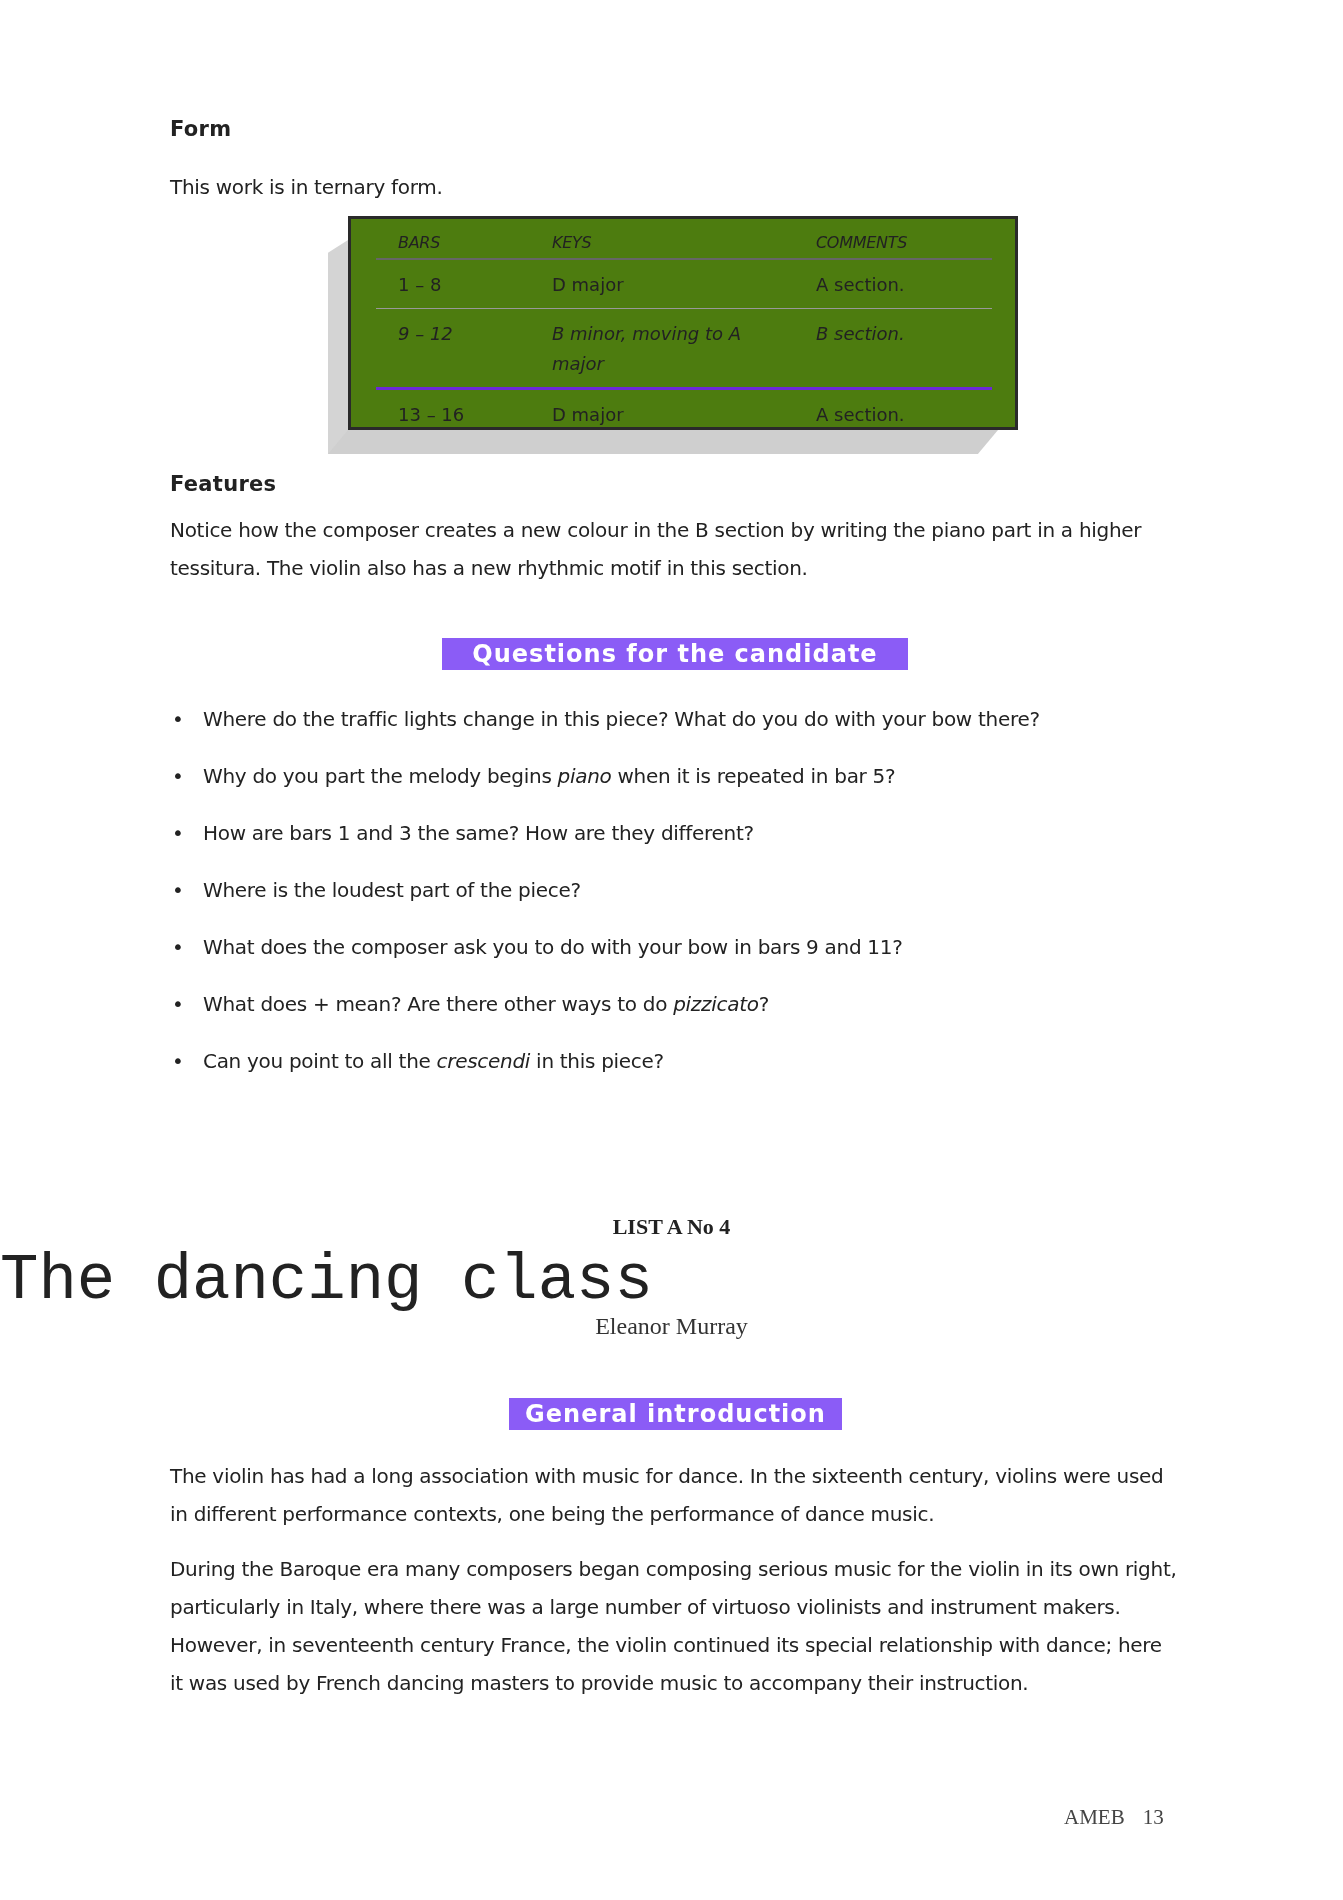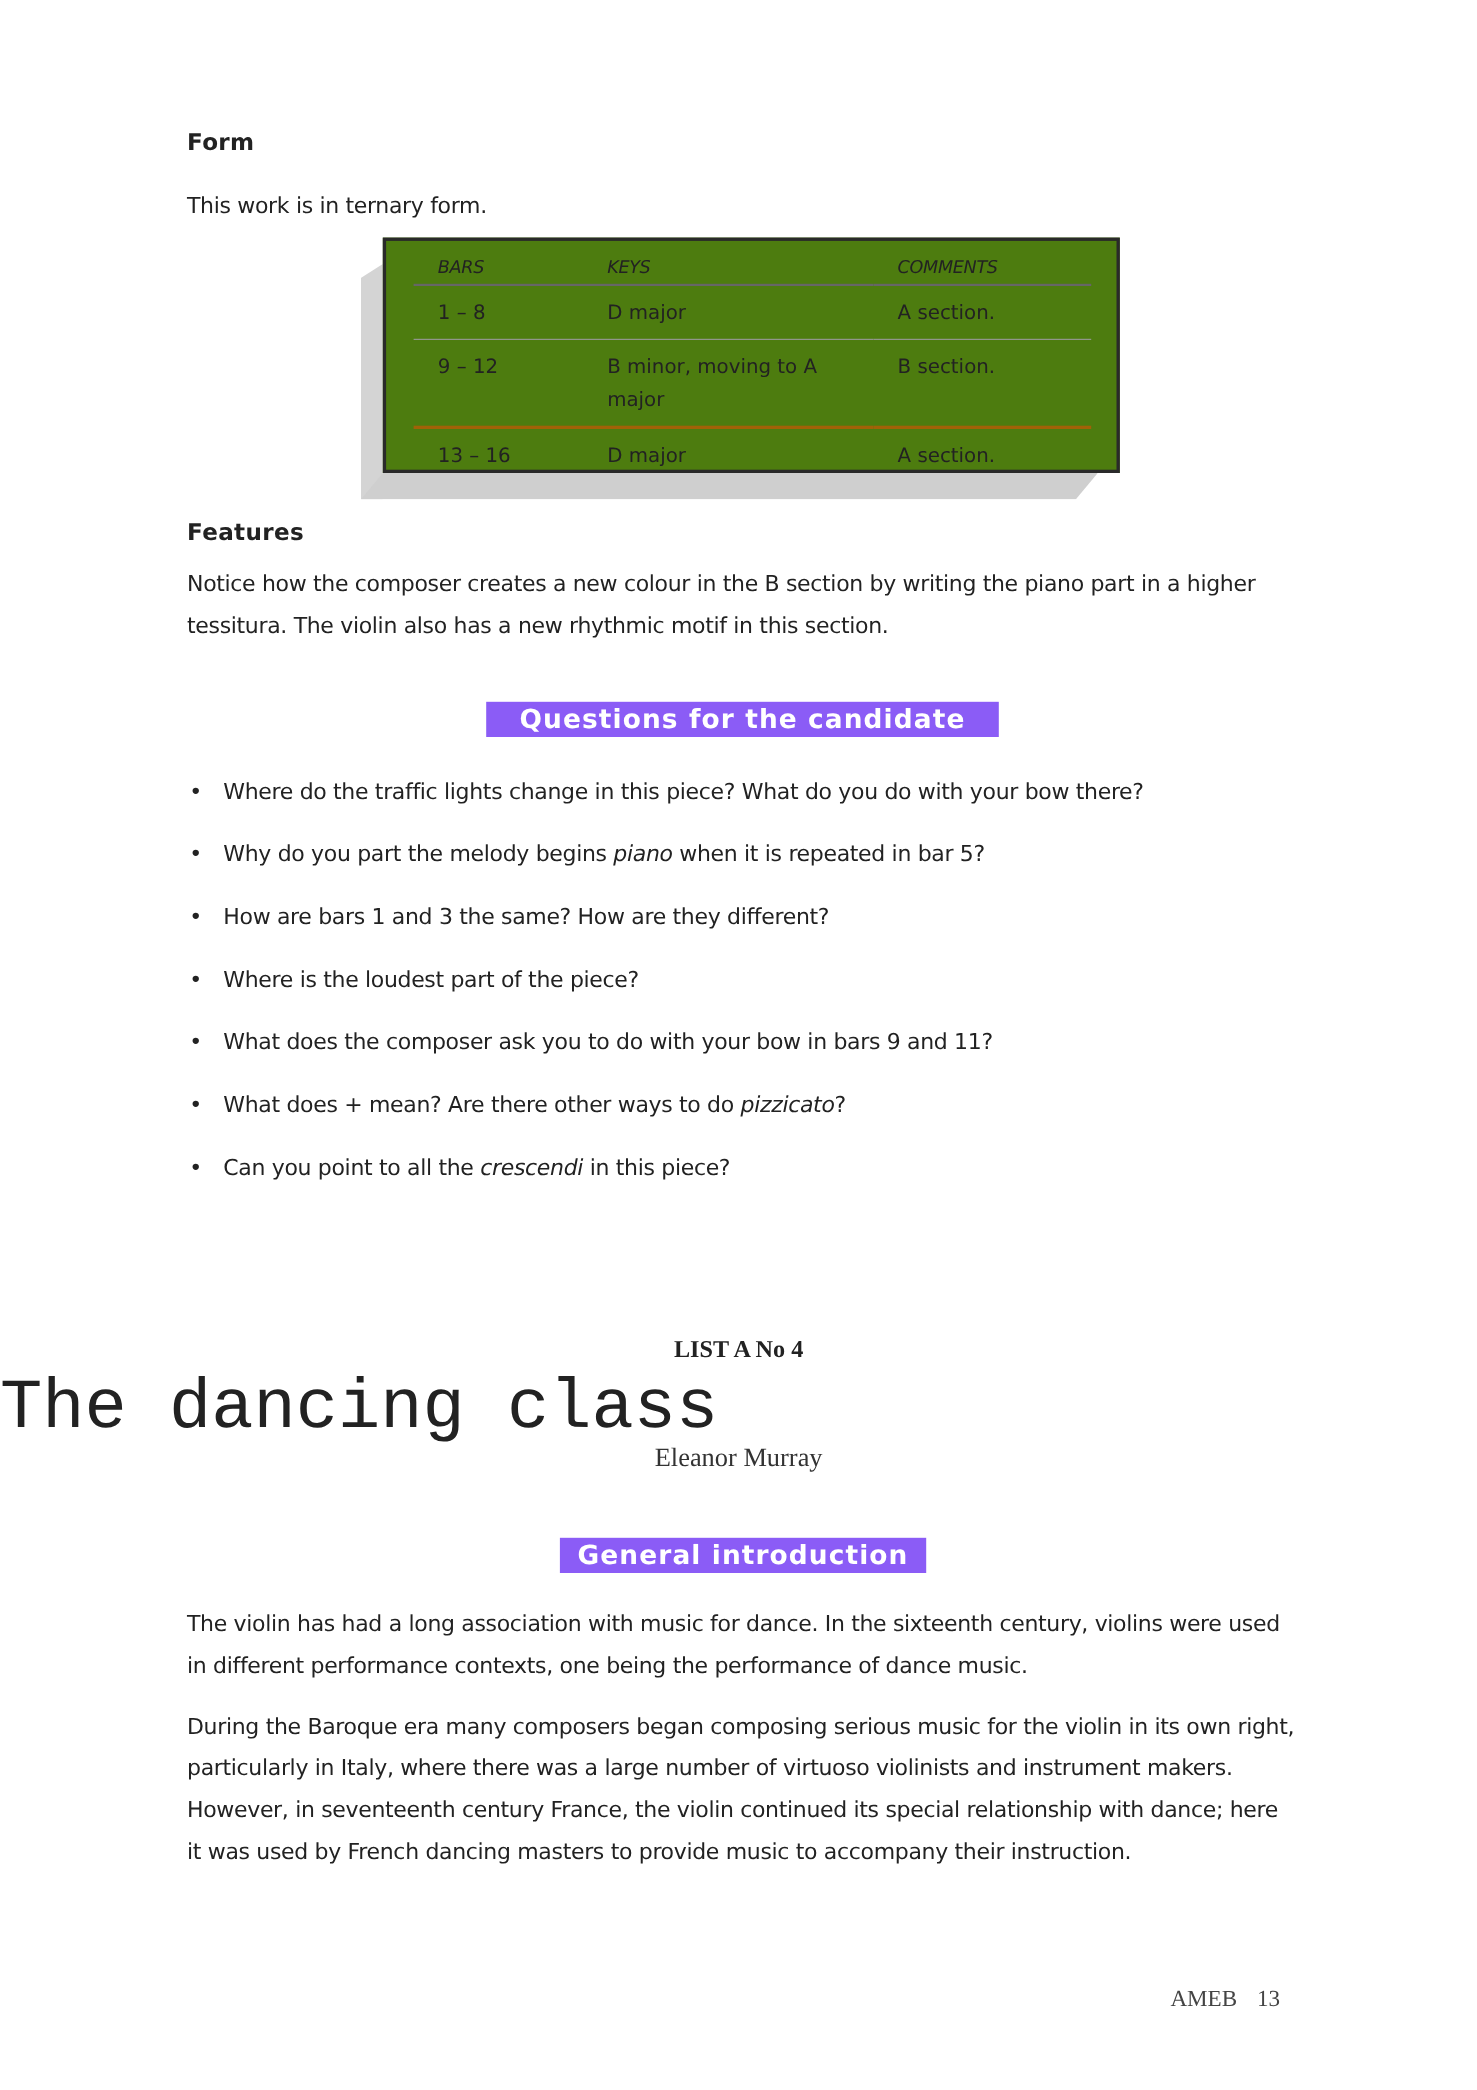--- a/index.html
+++ b/index.html
@@ -40,21 +40,21 @@
     font-family: "DejaVu Sans", sans-serif; font-size: 18px; color: #222;
   }
   .tbl th {
     text-align: left; font-weight: normal; font-style: italic; font-size: 16px;
     padding: 4px 22px 6px 22px; border-bottom: 2px solid #666; letter-spacing: -0.3px;
   }
   .tbl td { padding: 10px 22px 8px 22px; vertical-align: top; line-height: 30px; }
   .tbl td.c1 { width: 110px; }
   .tbl td.c2 { width: 220px; }
   .tbl tr.r1 td { border-bottom: 1px solid #999; }
-  .tbl tr.r2 td { border-bottom: 3px solid #a16207; }
+  .tbl tr.r2 td { border-bottom: 3px solid #6d28d9; font-style: italic; }
 
   
   .banner {
     position: absolute; background: #8b5cf6; color: #fff; font-weight: bold;
     font-size: 24px; text-align: center; line-height: 32px; letter-spacing: 1px;
     font-family: "DejaVu Sans", sans-serif;
   }
 
   .qlist { position: absolute; left: 170px; top: 700px; width: 1010px; margin: 0; padding: 0; list-style: none; }
   .qlist li {

